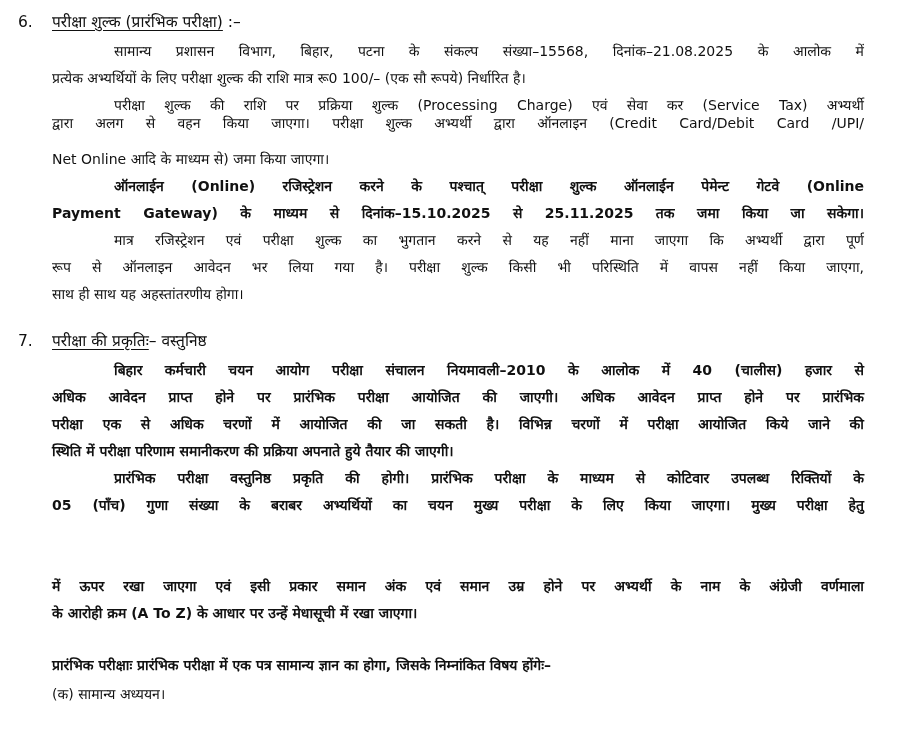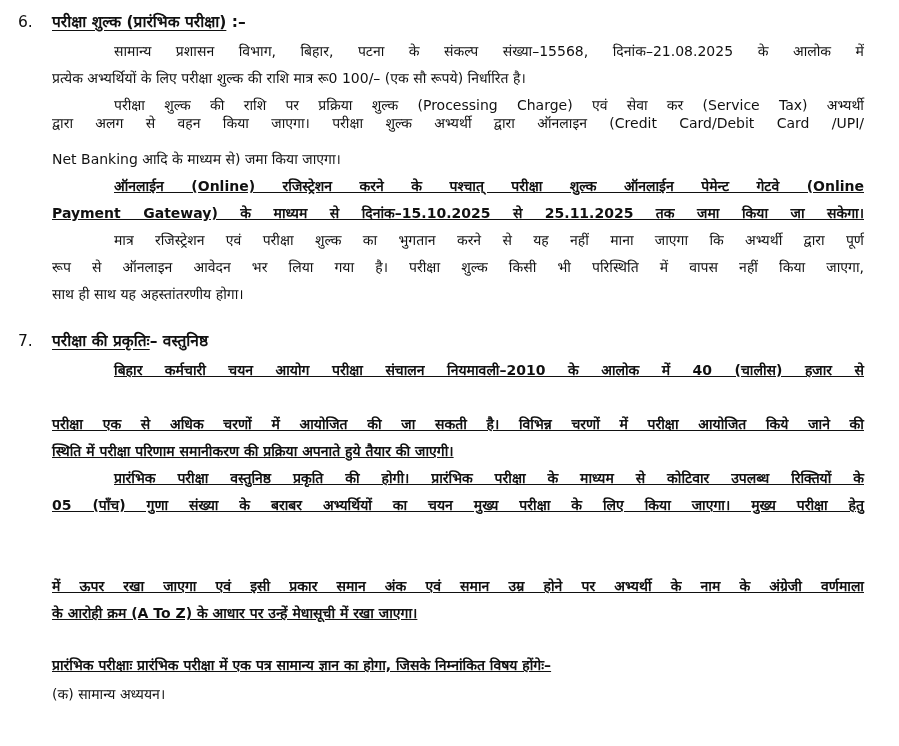--- a/index.html
+++ b/index.html
@@ -9,52 +9,53 @@
     color: #111111;
   }
   .page { position: relative; width: 899px; height: 746px; }
   .line {
     position: absolute; left: 52px; width: 812px;
     font-size: 14px; line-height: 22px; white-space: nowrap;
     text-align: justify; text-align-last: justify;
   }
   .line.last { text-align-last: left; }
   .line.indent { left: 114px; width: 750px; }
-  .bold { font-weight: bold; text-decoration: underline; }
+  .bold { font-weight: bold; }
   .num { position: absolute; left: 18px; font-size: 15.5px; line-height: 22px; }
-  .heading { position: absolute; left: 52px; font-size: 15.5px; line-height: 22px; white-space: nowrap; font-weight: bold; }
+  .heading { position: absolute; left: 52px; font-size: 15.5px; line-height: 22px; white-space: nowrap; }
   .ul { text-decoration: underline; text-underline-offset: 3px; }
 </style>
 </head>
 <body>
 
 <div class="page">
 
   <span class="num" style="top:11px">6.</span>
   <div class="heading" style="top:11px">
     <span class="ul">परीक्षा शुल्क (प्रारंभिक परीक्षा)</span><span> :–</span>
   </div>
 
   <div class="line indent" style="top:40px">सामान्य प्रशासन विभाग, बिहार, पटना के संकल्प संख्या–15568, दिनांक–21.08.2025 के आलोक में</div>
   <div class="line last" style="top:67px">प्रत्येक अभ्यर्थियों के लिए परीक्षा शुल्क की राशि मात्र रू0 100/– (एक सौ रूपये) निर्धारित है।</div>
   <div class="line indent" style="top:94px">परीक्षा शुल्क की राशि पर प्रक्रिया शुल्क (Processing Charge) एवं सेवा कर (Service Tax) अभ्यर्थी</div>
   <div class="line" style="top:112px">द्वारा अलग से वहन किया जाएगा। परीक्षा शुल्क अभ्यर्थी द्वारा ऑनलाइन (Credit Card/Debit Card /UPI/</div>
-  <div class="line last" style="top:148px">Net Banking आदि के माध्यम से) जमा किया जाएगा।</div>
+  <div class="line last" style="top:148px">Net Online आदि के माध्यम से) जमा किया जाएगा।</div>
   <div class="line indent bold" style="top:175px">ऑनलाईन (Online) रजिस्ट्रेशन करने के पश्चात् परीक्षा शुल्क ऑनलाईन पेमेन्ट गेटवे (Online</div>
   <div class="line bold" style="top:202px">Payment Gateway) के माध्यम से दिनांक–15.10.2025 से 25.11.2025 तक जमा किया जा सकेगा।</div>
   <div class="line indent" style="top:229px">मात्र रजिस्ट्रेशन एवं परीक्षा शुल्क का भुगतान करने से यह नहीं माना जाएगा कि अभ्यर्थी द्वारा पूर्ण</div>
   <div class="line" style="top:256px">रूप से ऑनलाइन आवेदन भर लिया गया है। परीक्षा शुल्क किसी भी परिस्थिति में वापस नहीं किया जाएगा,</div>
   <div class="line last" style="top:283px">साथ ही साथ यह अहस्तांतरणीय होगा।</div>
 
   <span class="num" style="top:330px">7.</span>
   <div class="heading" style="top:330px">
     <span class="ul">परीक्षा की प्रकृतिः</span><span>– वस्तुनिष्ठ</span>
   </div>
 
   <div class="line indent bold" style="top:359px">बिहार कर्मचारी चयन आयोग परीक्षा संचालन नियमावली–2010 के आलोक में 40 (चालीस) हजार से</div>
+  <div class="line bold" style="top:386px">अधिक आवेदन प्राप्त होने पर प्रारंभिक परीक्षा आयोजित की जाएगी।  अधिक आवेदन प्राप्त होने पर प्रारंभिक</div>
   <div class="line bold" style="top:413px">परीक्षा एक से अधिक चरणों में आयोजित की जा सकती है। विभिन्न चरणों में परीक्षा आयोजित किये जाने की</div>
   <div class="line bold last" style="top:440px">स्थिति में परीक्षा परिणाम समानीकरण की प्रक्रिया अपनाते हुये तैयार की जाएगी।</div>
   <div class="line indent bold" style="top:467px">प्रारंभिक परीक्षा वस्तुनिष्ठ प्रकृति की होगी। प्रारंभिक परीक्षा के माध्यम से कोटिवार उपलब्ध रिक्तियों के</div>
   <div class="line bold" style="top:494px">05 (पाँच) गुणा संख्या के बराबर अभ्यर्थियों का चयन मुख्य परीक्षा के लिए किया जाएगा। मुख्य परीक्षा हेतु</div>
   <div class="line bold" style="top:575px">में ऊपर रखा जाएगा एवं इसी प्रकार समान अंक एवं समान उम्र होने पर अभ्यर्थी के नाम के अंग्रेजी वर्णमाला</div>
   <div class="line bold last" style="top:602px">के आरोही क्रम (A To Z) के आधार पर उन्हें मेधासूची में रखा जाएगा।</div>
 
   <div class="line bold last" style="top:654px">प्रारंभिक परीक्षाः प्रारंभिक परीक्षा में एक पत्र सामान्य ज्ञान का होगा, जिसके निम्नांकित विषय होंगेः–</div>
   <div class="line last" style="top:683px">(क) सामान्य अध्ययन।</div>
 

